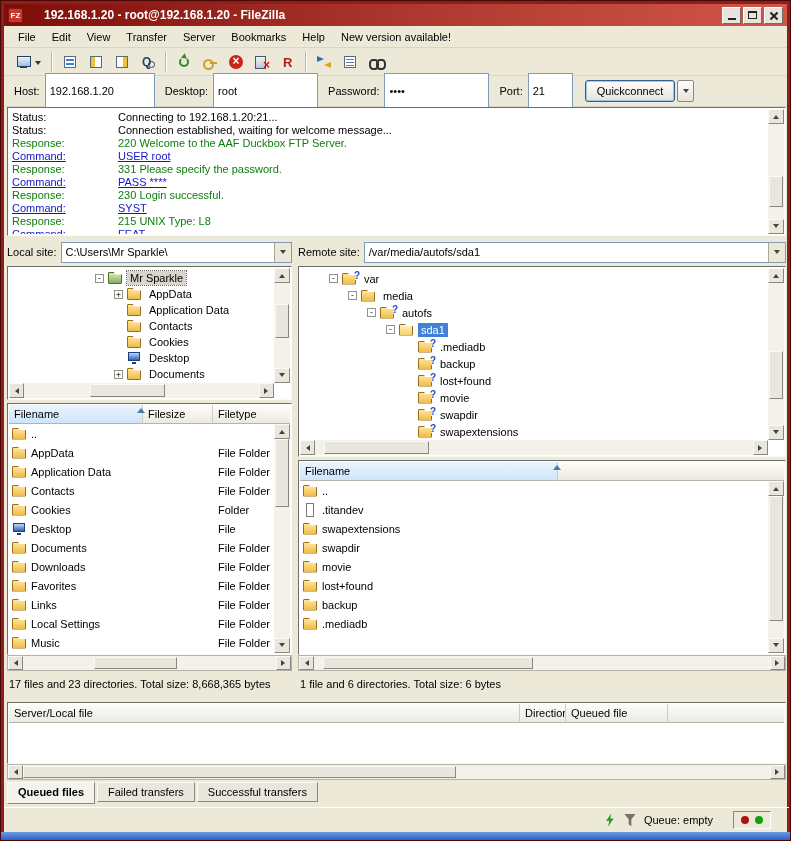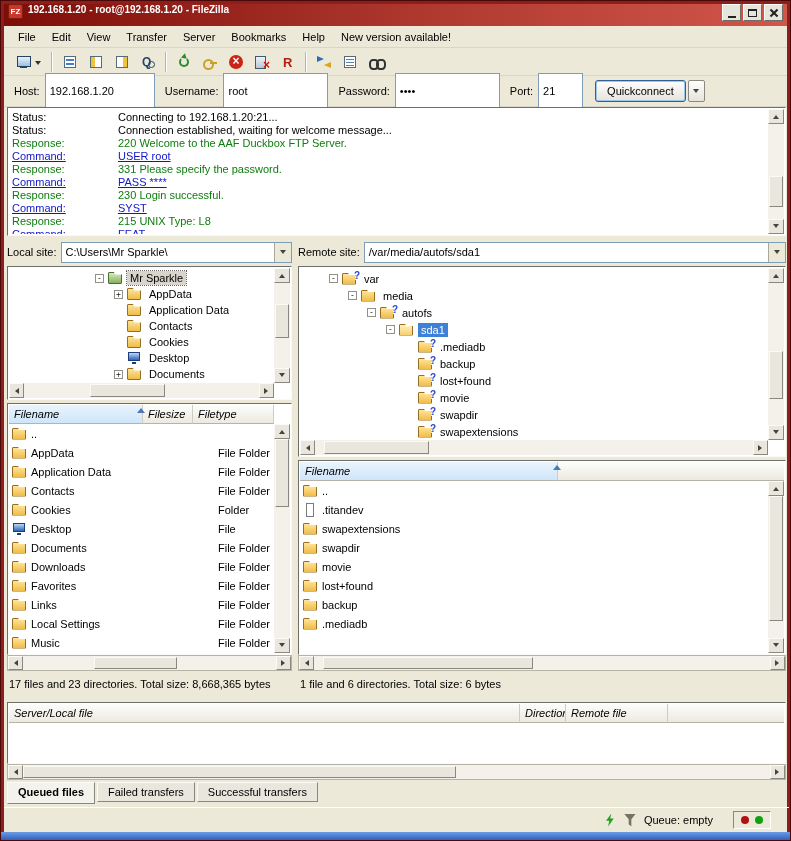--- a/index.html
+++ b/index.html
@@ -2,22 +2,22 @@
 <html><head>
 <meta charset="utf-8">
 <style>
 *{margin:0;padding:0;box-sizing:border-box;}
 html,body{background:#666;}
 body{font-family:"Liberation Sans",sans-serif;font-size:11px;color:#000;}
 #win{position:relative;width:791px;height:841px;background:#ece9d8;border:1px solid #4a0808;
      box-shadow:inset 3px 0 0 #8c1f1a,inset -3px 0 0 #8c1f1a,inset 0 3px 0 #8c1f1a;overflow:hidden;}
 
 
-#titlebar{position:absolute;left:3px;right:3px;top:3px;height:22px;display:flex;align-items:flex-start;gap:5px;
-  padding:0 4px;background:linear-gradient(90deg,#7e0d08,#b03a30 55%,#d1564a);color:#fff;font-weight:bold;font-size:10px;}
+#titlebar{position:absolute;left:3px;right:3px;top:3px;height:22px;display:flex;align-items:center;gap:21px;
+  padding:0 4px;background:linear-gradient(90deg,#7e0d08,#b03a30 55%,#d1564a);color:#fff;font-weight:bold;font-size:12px;}
 .logo{width:15px;height:15px;background:#c9372a;border:1px solid #7e1b12;border-radius:2px;position:relative;flex:none;}
 .logo::after{content:'FZ';position:absolute;inset:0;color:#fff;font:bold 8px/13px "Liberation Sans",sans-serif;text-align:center;}
 #title{flex:1;white-space:nowrap;overflow:hidden;}
 .winbtns{display:flex;}
 .wb{width:19px;height:17px;background:#e7e4dc;border:1px solid;border-color:#fff #6e6e66 #6e6e66 #fff;
   display:flex;align-items:center;justify-content:center;margin-left:2px;}
 .wmin{width:8px;height:2px;background:#222;margin-top:8px;}
 .wmax{width:9px;height:8px;border:1px solid #222;border-top-width:2px;}
 .wclose{position:relative;width:9px;height:9px;}
 .wclose::before,.wclose::after{content:'';position:absolute;left:4px;top:0;width:2px;height:10px;background:#222;}
@@ -118,21 +118,21 @@
 .ico.desktop::after{content:'';position:absolute;left:5px;right:7px;bottom:1px;height:2px;background:#1c3f7a;}
 .ico.file::before{background:#fff;border:1px solid #7a7a7a;left:3px;right:5px;top:0;bottom:0;}
 .ico.q::after{content:'?';position:absolute;right:-2px;top:-2px;font:bold 10px "Liberation Sans",sans-serif;color:#2a49c8;
   text-shadow:1px 1px 0 #fff,-1px -1px 0 #fff,1px -1px 0 #fff,-1px 1px 0 #fff;}
 
 
 #locallist{left:6px;top:402px;width:285px;height:252px;}
 #remotelist{left:297px;top:459px;width:488px;height:195px;}
 .lheader{position:absolute;left:1px;right:1px;top:1px;height:19px;display:flex;overflow:hidden;}
 .hcell{height:19px;line-height:18px;padding:0 5px;background:linear-gradient(#fdfdfb,#ece9e0);
-  border-right:1px solid #cfccc0;border-bottom:1px solid #b7b3a6;white-space:nowrap;overflow:hidden;flex:none;font-style:italic;}
+  border-right:1px solid #cfccc0;border-bottom:1px solid #b7b3a6;white-space:nowrap;overflow:hidden;flex:none;}
 .hcell.blue{background:linear-gradient(#eaf4fd,#cfe5f9);}
 .hcell.fill{flex:1;border-right:none;}
 .rows{position:absolute;left:1px;right:17px;top:20px;bottom:1px;overflow:hidden;}
 .frow{display:flex;align-items:center;height:19px;padding-left:3px;white-space:nowrap;}
 .fname{width:112px;overflow:hidden;flex:none;}
 .fname.widecol{width:auto;}
 .fsize{width:70px;text-align:right;padding-right:8px;flex:none;}
 .ftype{padding-left:5px;}
 .statusline{position:absolute;height:18px;line-height:18px;white-space:nowrap;overflow:hidden;}
 #localstatus{left:8px;top:674px;width:283px;}
@@ -245,21 +245,21 @@
         <i class="g syncbrowse"></i>
       </span>
       <span class="tbtn">
         <i class="g find"></i>
       </span>
   </div>
 
   <div id="quickbar">
     <label>Host:</label>
     <input class="qinput" style="width: 110px;" value="192.168.1.20">
-    <label>Username:</label>
+    <label>Desktop:</label>
     <input class="qinput" style="width: 105px;" value="root">
     <label>Password:</label>
     <input class="qinput" style="width: 105px;" value="••••">
     <label>Port:</label>
     <input class="qinput" style="width: 45px;" value="21">
     <button id="qcbtn">Quickconnect</button>
     <span id="qcdrop">
         <i class="tri tdown"></i>
       </span>
   </div>
@@ -484,21 +484,21 @@
         </div>
       <div class="sbtn">
           <i class="tri tright"></i>
         </div>
     </div>
   </div>
 
   <div id="locallist" class="panel">
     <div class="lheader">
       <span class="hcell blue" style="width:134px">Filename</span>
-      <span class="hcell" style="width:50px">Filesize</span>
+      <span class="hcell" style="width:70px">Filesize</span>
       <span class="hcell" style="width:81px">Filetype</span>
 
     </div>
     <div class="rows">
       <div class="frow">
           <span class="ico folder"></span>
           <span class="fname">..</span>
           <span class="fsize"></span>
           <span class="ftype"></span>
         </div>
@@ -660,21 +660,21 @@
       </div>
   </div>
 
   <div id="localstatus" class="statusline">17 files and 23 directories. Total size: 8,668,365 bytes</div>
   <div id="remotestatus" class="statusline">1 file and 6 directories. Total size: 6 bytes</div>
 
   <div id="queuebody" class="panel">
     <div class="lheader">
       <span class="hcell" style="width:511px">Server/Local file</span>
       <span class="hcell" style="width:46px">Direction</span>
-      <span class="hcell" style="width:102px">Remote file</span>
+      <span class="hcell" style="width:102px">Queued file</span>
       <span class="hcell fill"></span>
     </div>
   </div>
   <div class="hbar" id="queuescroll">
     <div class="sbtn">
         <i class="tri tleft"></i>
       </div>
     <div class="strack" style="flex:1;position:relative">
         <div class="sthumb" style="left:0;width:58%"></div>
       </div>

